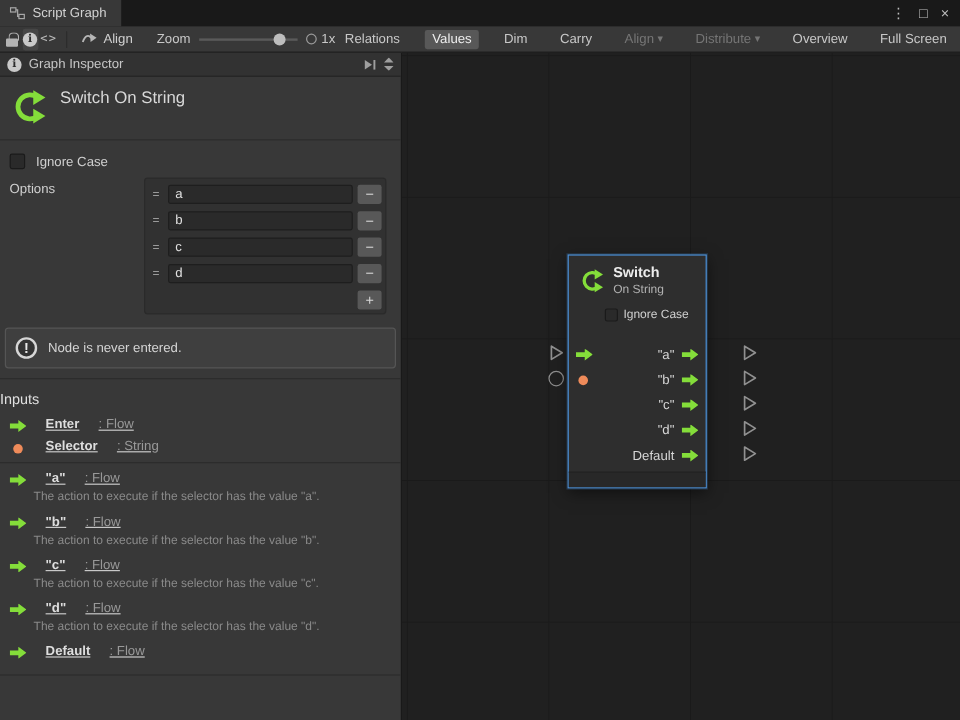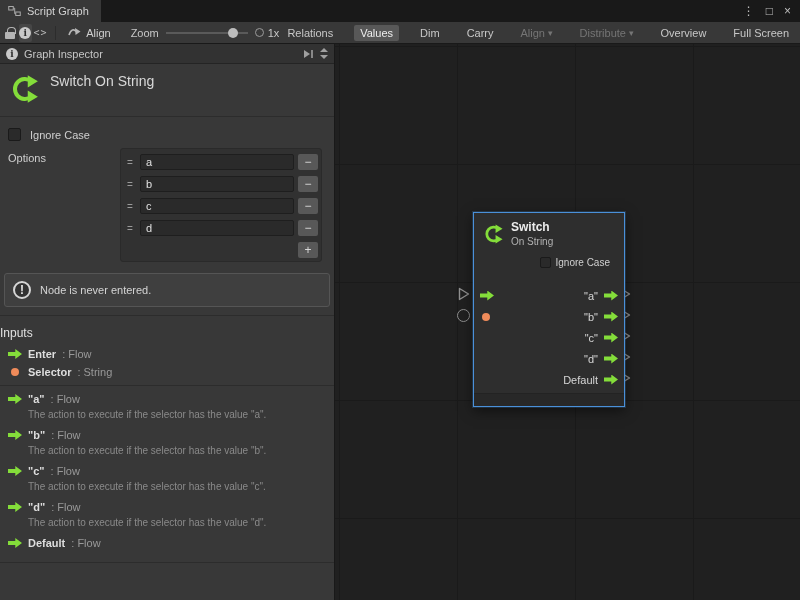--- a/index.html
+++ b/index.html
@@ -63,33 +63,33 @@
     color:#e0e0e0; font-size:11px; padding:0 5px; outline:none; font-family:inherit; }
   .mini-btn { width:20px; height:16px; background:#585858; border-radius:2px; color:#d8d8d8;
     display:flex; align-items:center; justify-content:center; font-size:12px; line-height:1; flex:none; }
   .option-add-row { display:flex; justify-content:flex-end; padding-top:3px; }
   .warning-box { margin:9px 4px 4px; border:1px solid #555555; background:#3f3f3f; border-radius:3px;
     padding:7px 8px; display:flex; align-items:center; gap:9px; }
   .warning-icon { width:18px; height:18px; border-radius:50%; border:2px solid #d6d6d6; background:#333333;
     color:#e6e6e6; font-weight:bold; font-size:12px; display:flex; align-items:center; justify-content:center; flex:none; }
   .warning-text { color:#d4d4d4; }
   .section-header { font-weight:normal; font-size:12px; color:#e0e0e0; padding:6px 0 5px; }
-  .port-entry { display:flex; align-items:center; gap:6px; padding:3px 8px; }
+  .port-entry { display:flex; align-items:flex-end; gap:16px; padding:3px 8px;text-decoration:underline; }
   .port-name { font-weight:bold; color:#dedede; }
   .port-type { color:#999999; }
   .port-desc { color:#8a8a8a; font-size:10px; padding:1px 8px 6px 28px; }
   .flow-arrow { display:inline-block; width:14px; height:10px; background:var(--flow-green,#84DD3A);
     clip-path:polygon(0 30%,52% 30%,52% 0,100% 50%,52% 100%,52% 70%,0 70%); flex:none; }
   .string-dot { display:inline-block; width:8px; height:8px; border-radius:50%; background:var(--string-orange,#EF8B5A); margin:0 3px; flex:none; }
 
   
   .canvas { flex:1; position:relative; background-color:#202020;
     background-image:linear-gradient(#1a1a1a 1px,transparent 1px),linear-gradient(90deg,#1a1a1a 1px,transparent 1px);
     background-size:118px 118px; background-position:4px 2px; }
-  .node-group { position:absolute; left:138px; top:168px; width:152px; height:195px; }
+  .node-group { position:absolute; left:138px; top:168px; width:116px; height:195px; }
   .node { position:absolute; inset:0; display:flex; flex-direction:column; background:#2e2e2e;
     border:1px solid var(--selection-blue,#4A90D9);
     box-shadow:0 0 0 1px rgba(74,144,217,.22), 0 4px 12px rgba(0,0,0,.5); }
   .node-header { height:41px; flex:none; display:flex; align-items:center; gap:7px; padding:0 8px; }
   .node-icon svg { width:22px; height:22px; display:block; }
   .node-title { font-size:12px; font-weight:bold; color:#ececec; }
   .node-subtitle { font-size:10px; color:#b2b2b2; margin-top:2px; }
   .node-check-row { height:23px; flex:none; display:flex; align-items:center; justify-content:flex-end; gap:5px; padding:0 14px 6px 0; }
   .node-check-row .checkbox { width:11px; height:11px; }
   .node-check-label { font-size:10px; color:#d0d0d0; }

